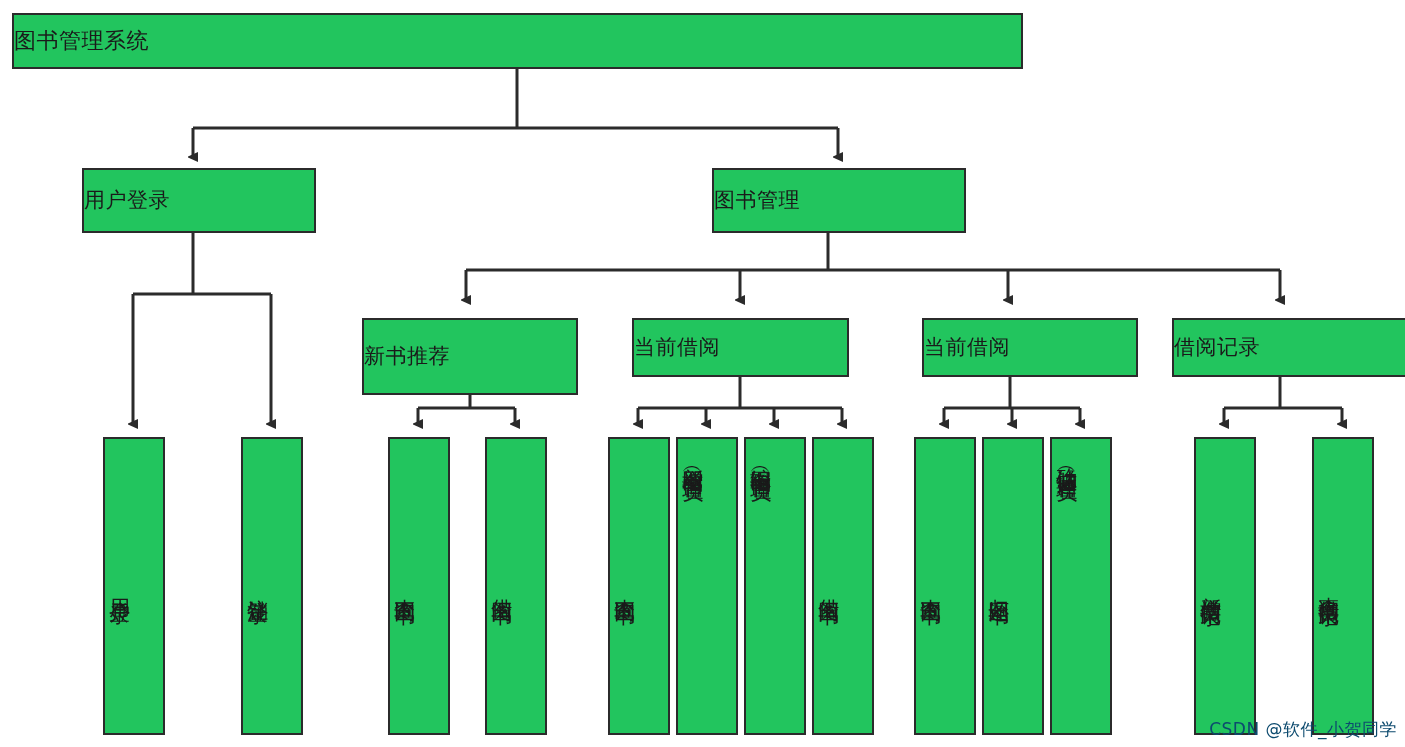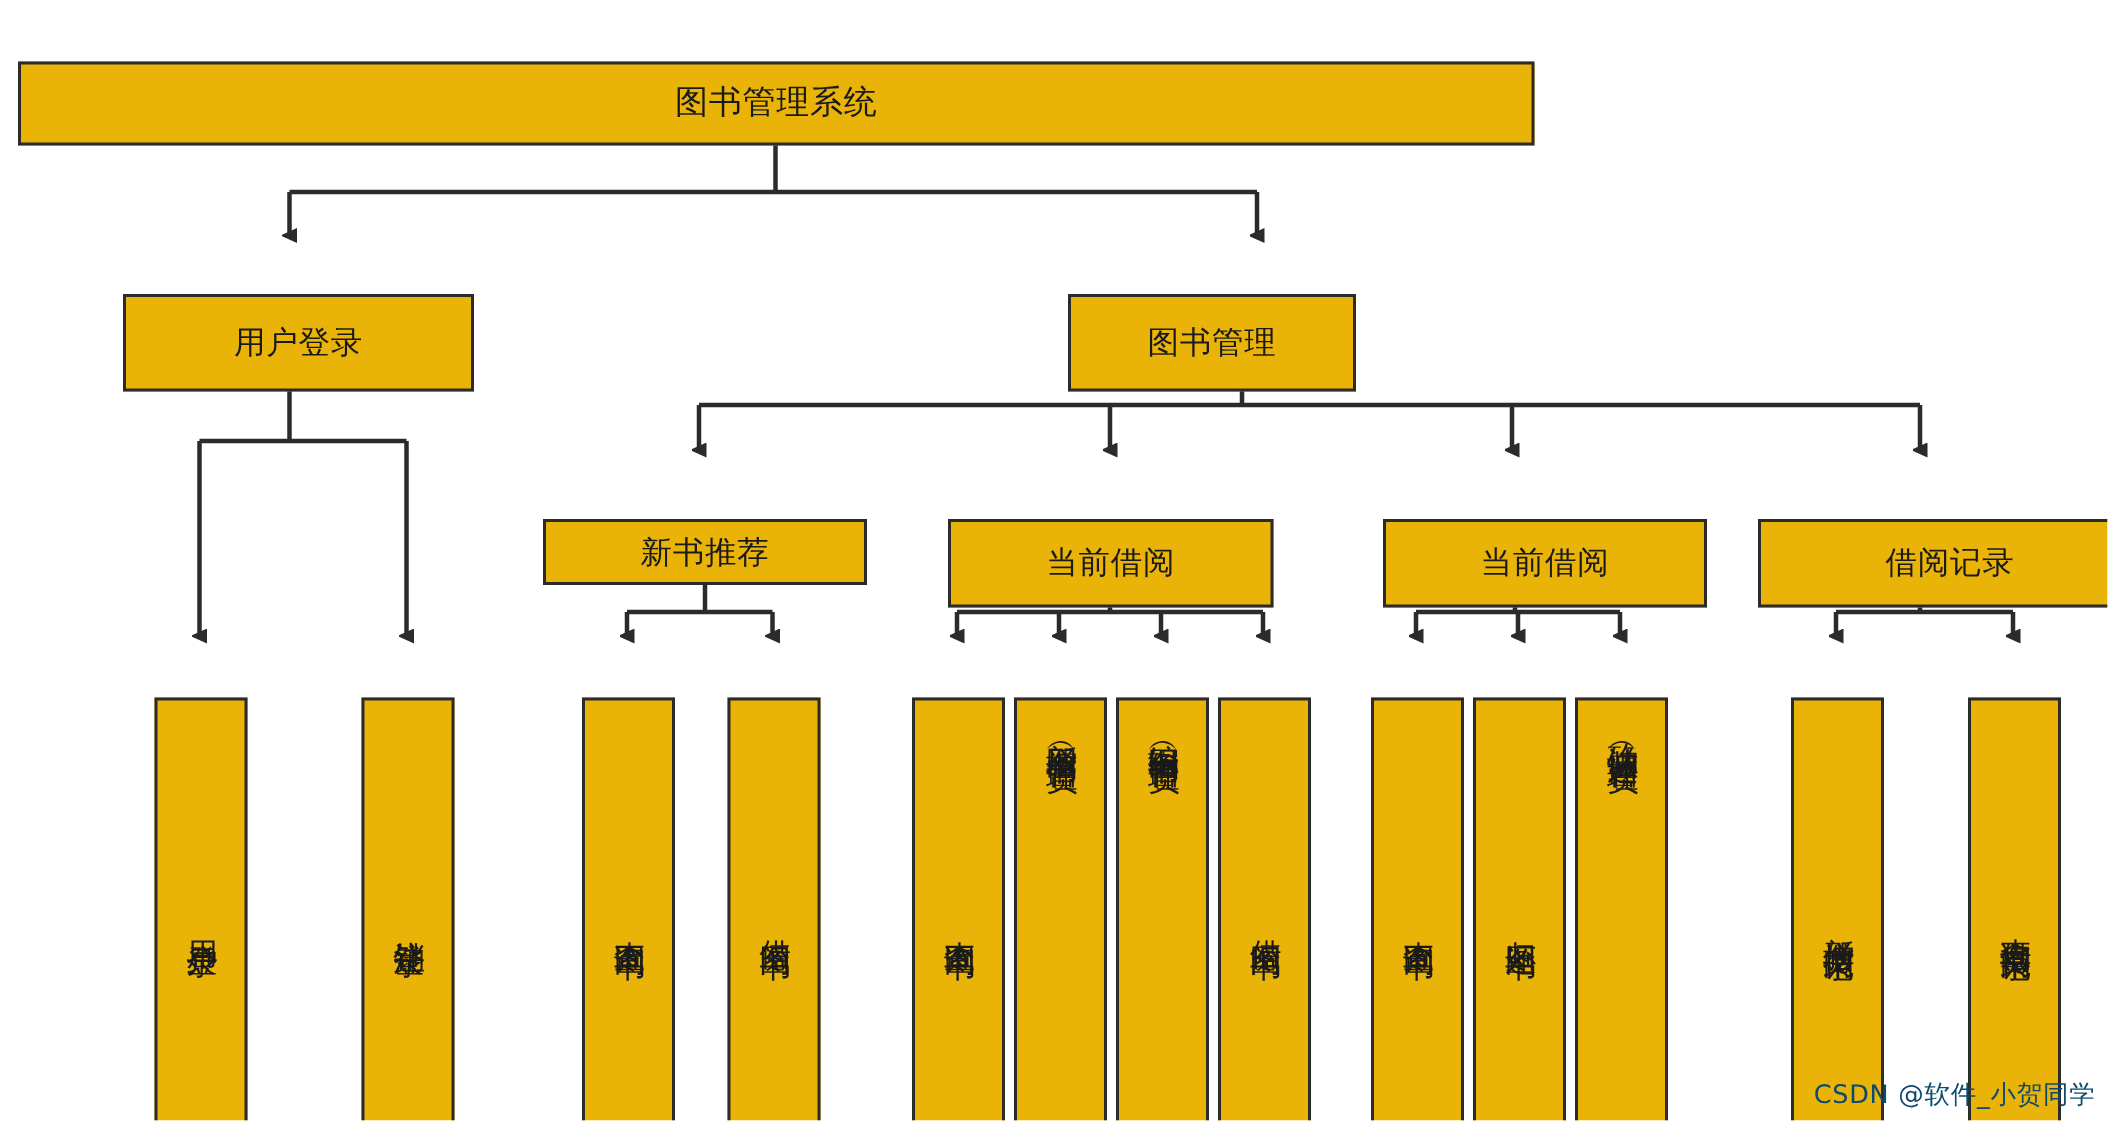--- a/index.html
+++ b/index.html
@@ -22,26 +22,24 @@
     left: 0;
     top: 0;
     width: 1405px;
     height: 747px;
     pointer-events: none;
   }
   .node {
     position: absolute;
     box-sizing: border-box;
     border: 2px solid #2b2b2b;
-    background: #eab308;
+    background: #22c55e;
     display: flex;
     align-items: center;
-    justify-content: center;
     color: #1a1a1a;
-    margin-top: 28px;
   }
   .node .label {
     font-size: 21px;
     line-height: 1.15;
     letter-spacing: 0.5px;
     white-space: nowrap;
   }
   .node.root .label { font-size: 22px; }
   .node.leaf {
     align-items: flex-start;
@@ -125,25 +123,25 @@
     </g>
   </svg>
 
   <div class="node root" style="left:12px; top:13px; width:1011px; height:56px;">
     <span class="label">图书管理系统</span>
   </div>
 
   <div class="node" style="left:82px; top:168px; width:234px; height:65px;">
     <span class="label">用户登录</span>
   </div>
-  <div class="node" style="left:712px; top:168px; width:192px; height:65px;">
+  <div class="node" style="left:712px; top:168px; width:254px; height:65px;">
     <span class="label">图书管理</span>
   </div>
 
-  <div class="node" style="left:362px; top:318px; width:216px; height:44px;">
+  <div class="node" style="left:362px; top:318px; width:216px; height:77px;">
     <span class="label">新书推荐</span>
   </div>
   <div class="node" style="left:632px; top:318px; width:217px; height:59px;">
     <span class="label">当前借阅</span>
   </div>
   <div class="node" style="left:922px; top:318px; width:216px; height:59px;">
     <span class="label">当前借阅</span>
   </div>
   <div class="node" style="left:1172px; top:318px; width:256px; height:59px;">
     <span class="label">借阅记录</span>

